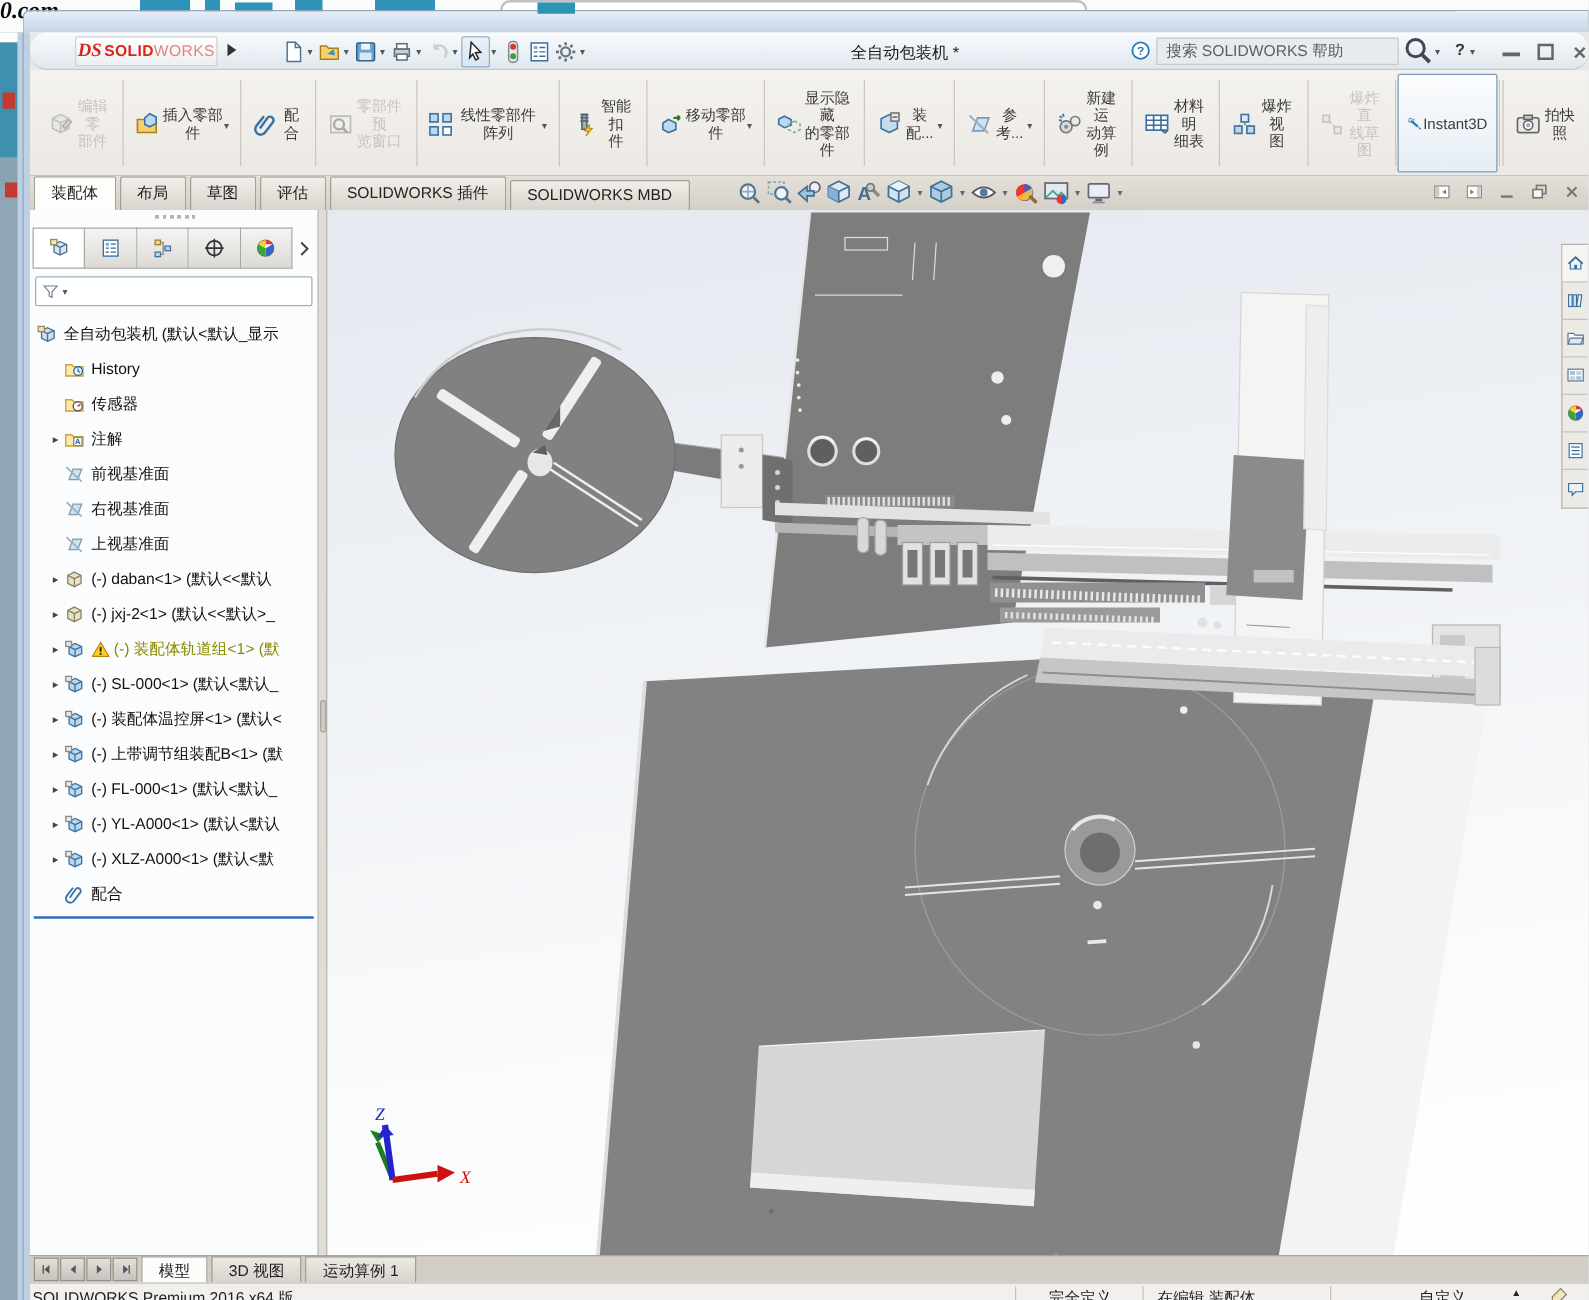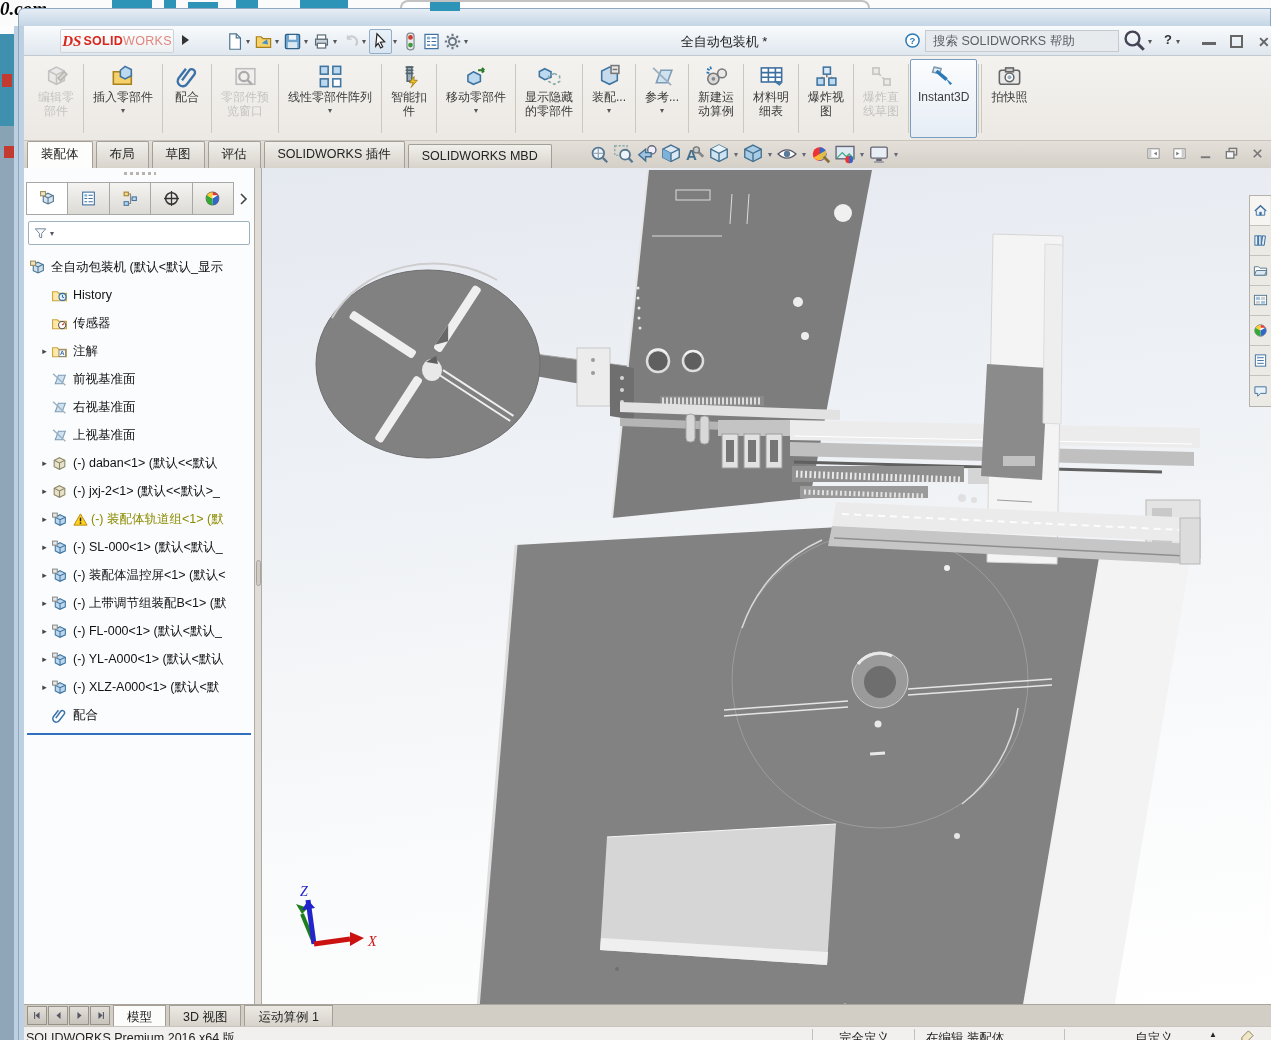--- a/index.html
+++ b/index.html
@@ -11,21 +11,21 @@
   #bg-top { left:0; top:0; width:1271px; height:26px; background:#fbfbfb; }
   #bg-url { left:0; top:-2px; font:italic bold 19px "Liberation Serif",serif; color:#0a0a0a; }
   .teal-glyph { background:#2d94b8; position:absolute; }
   #bg-tabpill { left:400px; top:0; width:470px; height:8px; border:2px solid #c2c2c2; border-bottom:none; border-radius:8px 8px 0 0; background:#fff; }
   #bg-left { left:0; top:26px; width:22px; height:1014px; background:#8fa6b8; }
   .bgl { position:absolute; }
 
   
   #frame-top { left:18px; top:8px; width:1253px; height:18px; background:linear-gradient(#e7eef6,#c4d5e5); border:1px solid #8fa8c0; border-bottom:none; border-radius:6px 0 0 0; }
   #frame-left { left:18px; top:26px; width:6px; height:1014px; background:#bdd1e3; border-left:1px solid #8fa8c0; }
-  #titlebar { left:24px; top:26px; width:1247px; height:30px; background:linear-gradient(#f9fbfd,#dfe7ee); border-bottom:1px solid #c2c9d0; }
+  #titlebar { left:24px; top:26px; width:1247px; height:30px; background:linear-gradient(#f9fbfd,#dfe7ee); border-bottom:1px solid #c2c9d0;border-radius:14px; }
   #logo-box { left:36px; top:3px; width:114px; height:24px; background:linear-gradient(#ffffff,#eceff1); border:1px solid #cdd3d8; border-radius:2px; display:flex; align-items:center; justify-content:center; white-space:nowrap; }
   #logo-ds { font:italic bold 15px "Liberation Serif",serif; color:#d8271c; margin-right:2px; }
   #logo-solid { font-weight:bold; font-size:12.5px; color:#d8271c; letter-spacing:.3px; }
   #logo-works { font-size:12.5px; color:#e2857d; letter-spacing:.3px; }
   #logo-flyout { left:158px; top:9px; width:0; height:0; border-left:7px solid #333; border-top:5px solid transparent; border-bottom:5px solid transparent; }
   #quickbar { left:200px; top:3px; height:24px; display:flex; align-items:center; }
   .qbtn { display:flex; align-items:center; padding:2px 1px; }
   .qicon { width:19px; height:19px; }
   .qcaret { font-size:8px; color:#555; margin:0 3px 0 1px; }
   .qbtn.disabled { opacity:.45; filter:grayscale(1); }
@@ -38,21 +38,21 @@
   #search-caret { left:1124px; top:11px; font-size:8px; color:#555; }
   #tb-help { left:1140px; top:6px; font-size:13px; font-weight:bold; color:#333; }
   #tb-help-caret { left:1152px; top:11px; font-size:8px; color:#555; }
   .wbtn { color:#666; }
   #w-min { left:1178px; top:16px; width:14px; height:3px; background:#666; }
   #w-max { left:1206px; top:9px; width:13px; height:13px; border:2px solid #666; }
   #w-close { left:1234px; top:8px; font-size:14px; font-weight:bold; color:#666; }
 
   
   #ribbon { left:24px; top:56px; width:1247px; height:85px; background:linear-gradient(#f4f2ef,#ece9e4); border-bottom:1px solid #c9c5be; display:flex; align-items:stretch; padding:3px 0 2px 6px; }
-  .rbtn { display:flex; flex-direction:column; align-items:center; justify-content:flex-start; padding:4px 7px 1px; min-width:46px; border:1px solid transparent; }
+  .rbtn { display:flex; flex-direction:row; align-items:center; justify-content:flex-start; padding:4px 7px 1px; min-width:46px; border:1px solid transparent; }
   .rbtn .ricon { width:25px; height:25px; margin-bottom:2px; }
   .rbtn .rlabel { font-size:12px; line-height:1.15; text-align:center; white-space:pre-line; color:#3b3b3b; }
   .rbtn .rcaret { font-size:8px; color:#555; margin-top:1px; }
   .rbtn.disabled { opacity:.5; filter:grayscale(.9); }
   .rbtn.disabled .rlabel { color:#9a9a9a; }
   .rbtn.active { border:1px solid #7a9cc0; background:linear-gradient(#fcfdfe,#e5edf5); border-radius:2px; }
   .rsep { width:1px; background:#ccc8c0; margin:5px 1px; }
 
   
   #tabrow { left:24px; top:141px; width:1247px; height:27px; background:linear-gradient(#e4e0d9,#d4d0c8); display:flex; align-items:flex-end; padding-left:3px; }

